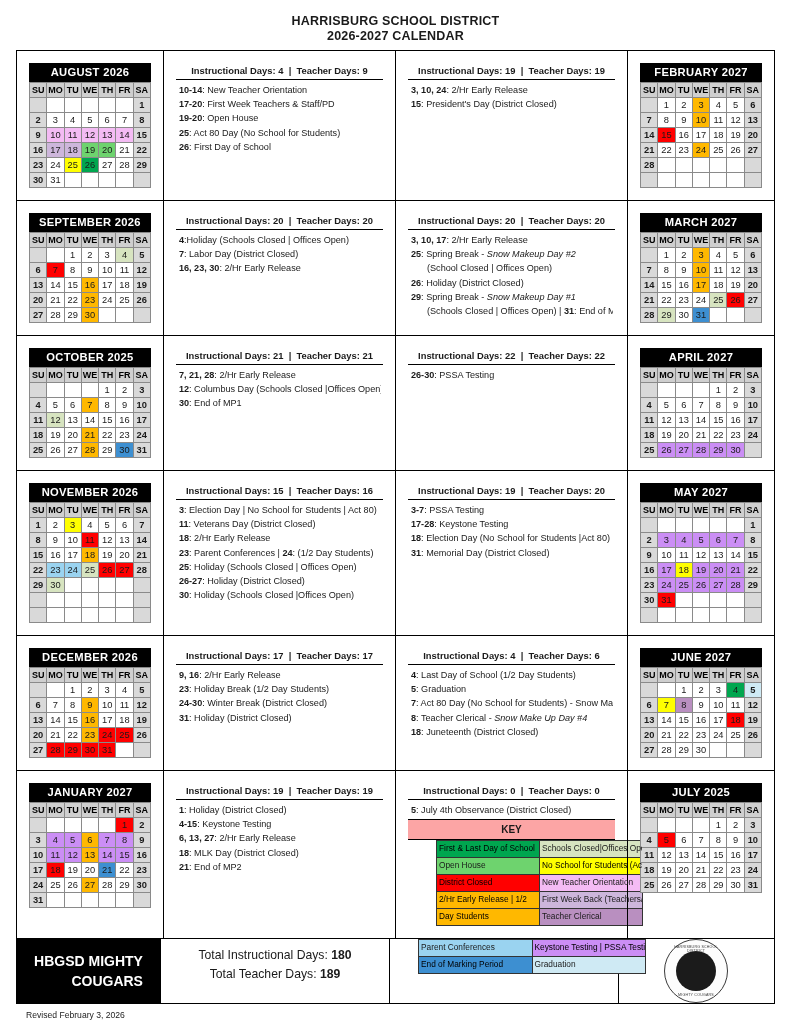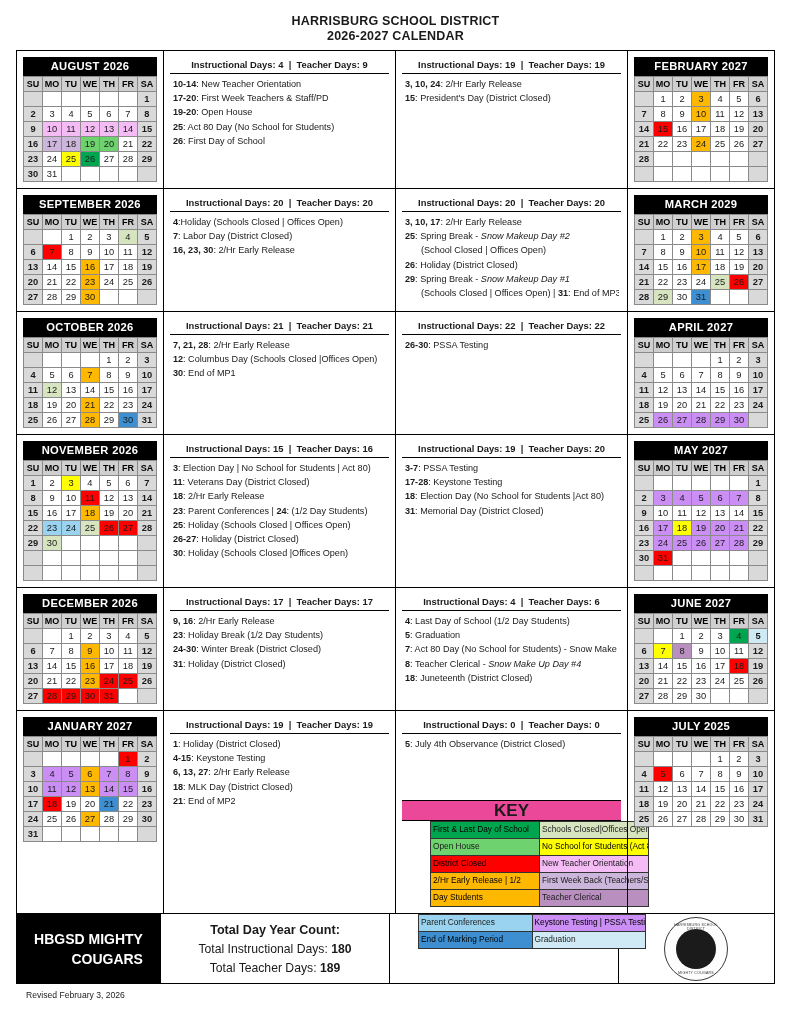--- a/index.html
+++ b/index.html
@@ -20,21 +20,21 @@
   .title-block { text-align: center; margin-bottom: 6px; }
   .title-line1 {
     font-size: 12.5px; font-weight: bold; letter-spacing: .2px; line-height: 15px;
   }
   .title-line2 {
     font-size: 12.5px; font-weight: bold; letter-spacing: .2px; line-height: 15px;
   }
 
   
   .cal-table { border-collapse: collapse; width: 759px; table-layout: fixed; }
-  .cal-table > tbody > tr > td { padding: 6px; vertical-align: top; border: 1.6px solid #000; }
+  .cal-table > tbody > tr > td { padding: 12px; vertical-align: top; border: 1.6px solid #000; }
 
   .col-mini  { width: 145px; }
   .col-notes { width: 229px; }
 
   
   .month-wrap { width: 100%; }
   .month-head {
     background: #000; color: #fff; text-align: center;
     font-weight: bold; font-size: 11.2px; letter-spacing: .3px;
     padding: 3px 0 3px 0; line-height: 13px;
@@ -81,23 +81,23 @@
   .note {
     font-size: 9.1px; line-height: 14.2px; white-space: nowrap;
     overflow: hidden;
   }
   .note b { font-weight: bold; }
   .note i { font-style: italic; }
   .note.indent { padding-left: 16px; }
 
   
   .key-head {
-    background: #ec4899; text-align: center; font-weight: bold;
-    font-size: 17px; line-height: 17px; border-bottom: 1.6px solid #000;
-    border-top: 1.6px solid #000; padding: 1px 0; margin-top: 47px;
+    background: #fca5a5; text-align: center; font-weight: bold;
+    font-size: 10px; line-height: 17px; border-bottom: 1.6px solid #000;
+    border-top: 1.6px solid #000; padding: 1px 0;
   }
   table.keytbl { border-collapse: collapse; width: 100%; table-layout: fixed; margin-left: 28px; }
   table.keytbl td {
     border: 1px solid #333;
     font-size: 8.3px;
     line-height: 11.6px;
     padding: 1px 2px;
     height: 17px;
     vertical-align: middle;
     white-space: nowrap;
@@ -416,21 +416,21 @@
                 <div class="note"><b>25</b>: Spring Break - <i>Snow Makeup Day #2</i></div>
                 <div class="note indent">(School Closed | Offices Open)</div>
                 <div class="note"><b>26</b>: Holiday (District Closed)</div>
                 <div class="note"><b>29</b>:  Spring Break - <i>Snow Makeup  Day #1</i></div>
                 <div class="note indent">(Schools Closed | Offices Open) | <b>31</b>: End of MP3</div>
               </div>
             </div>
           </td>
           <td class="col-mini">
             <div class="month-wrap">
-              <div class="month-head">MARCH 2029</div>
+              <div class="month-head">MARCH 2027</div>
               <table class="days">
                 <thead>
                   <tr>
                     <th>SU</th>
                     <th>MO</th>
                     <th>TU</th>
                     <th>WE</th>
                     <th>TH</th>
                     <th>FR</th>
                     <th>SA</th>
@@ -483,21 +483,21 @@
                     <td class="blank"></td>
                   </tr>
                 </tbody>
               </table>
             </div>
           </td>
         </tr>
         <tr>
           <td class="col-mini">
             <div class="month-wrap">
-              <div class="month-head">OCTOBER 2026</div>
+              <div class="month-head">OCTOBER 2025</div>
               <table class="days">
                 <thead>
                   <tr>
                     <th>SU</th>
                     <th>MO</th>
                     <th>TU</th>
                     <th>WE</th>
                     <th>TH</th>
                     <th>FR</th>
                     <th>SA</th>
@@ -1175,21 +1175,20 @@
   </table>
 
   <div class="footer-row">
     <div class="cougar">
       <div>
         <div>HBGSD MIGHTY</div>
         <div>COUGARS</div>
       </div>
     </div>
     <div class="totals">
-      <div class="t1">Total Day Year Count:</div>
       <div class="t2"><span>Total Instructional Days: </span><b>180</b></div>
       <div class="t2"><span>Total Teacher Days: </span><b>189</b></div>
     </div>
     <div class="footer-right">
       <div class="key-side">
         <table class="keytbl">
             <tbody id="key-footer-body">
               <tr>
                 <td class="c-pconf">Parent Conferences</td>
                 <td class="c-violet">Keystone Testing | PSSA Testing</td>

